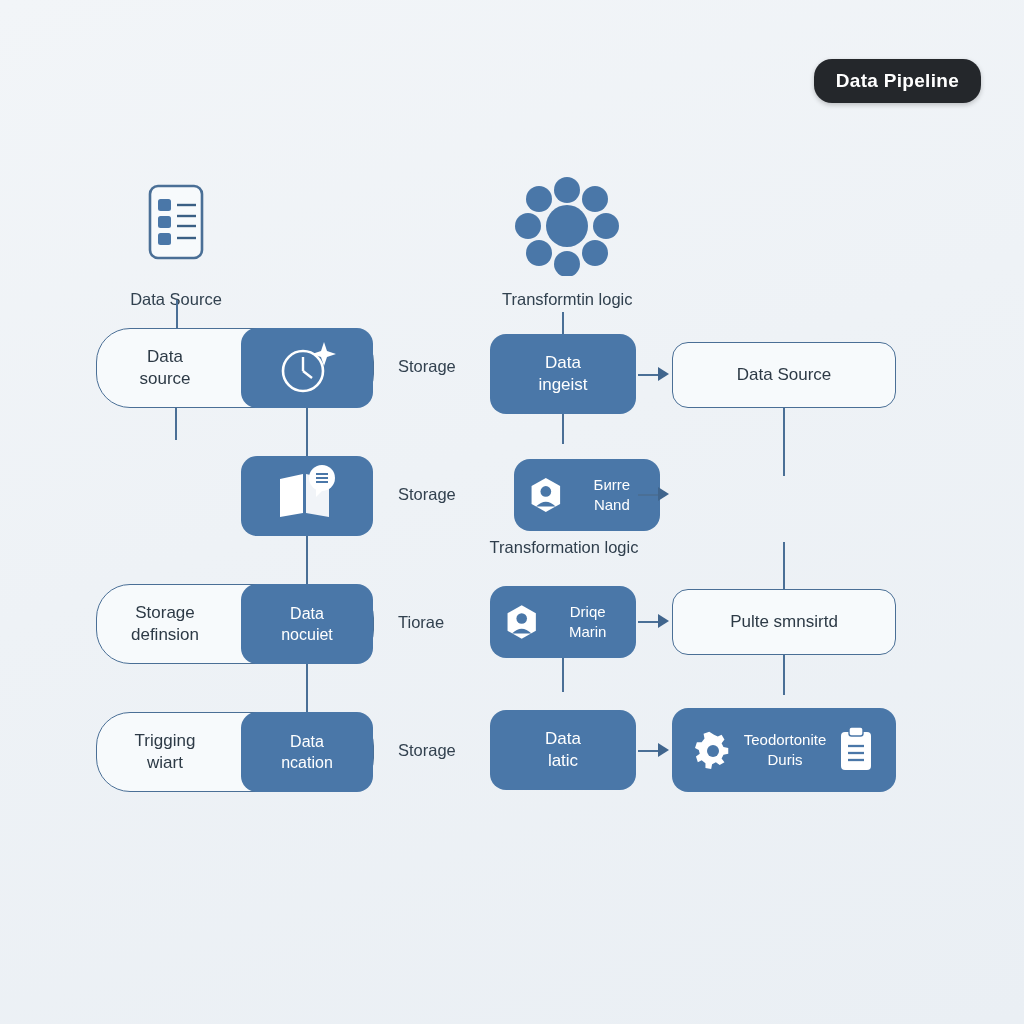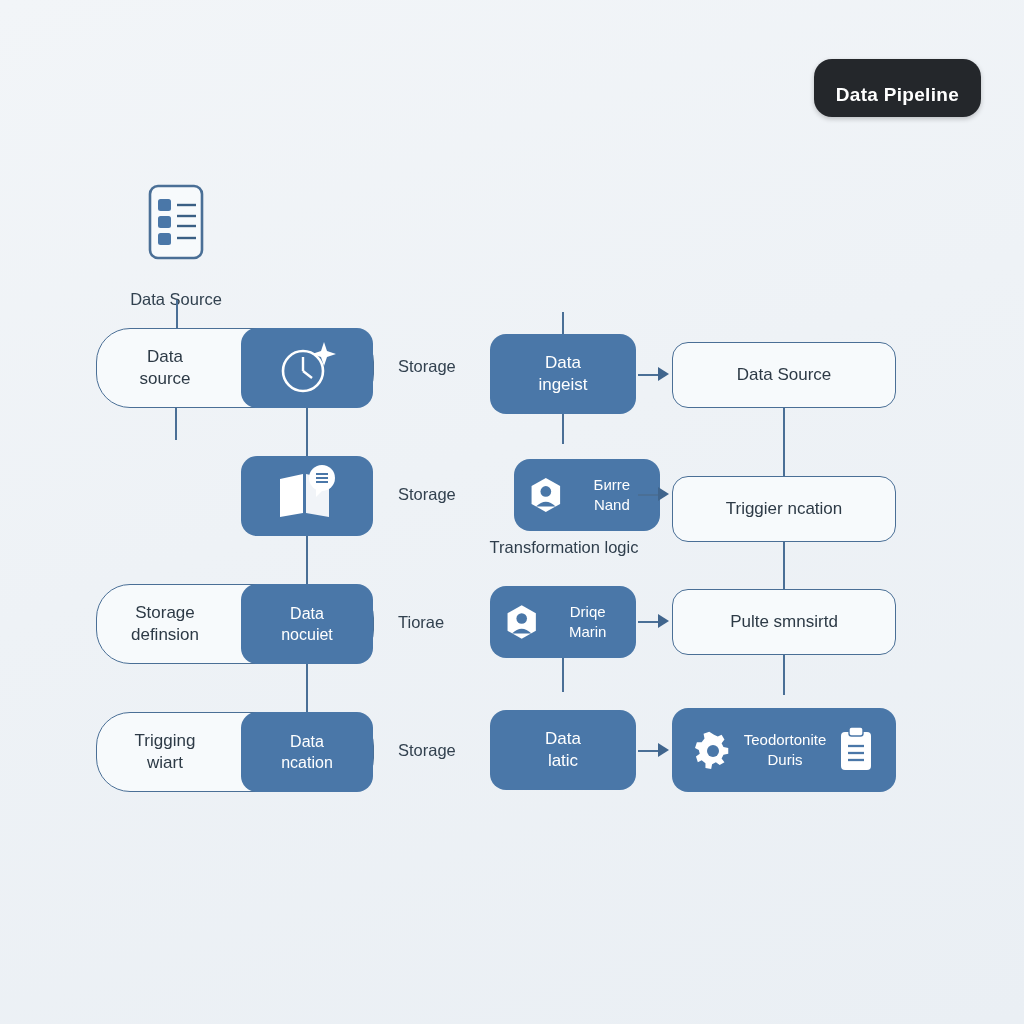--- a/index.html
+++ b/index.html
@@ -19,21 +19,21 @@
   }
 
   
   #badge {
     position: absolute;
     right: 43px;
     top: 59px;
     background: #24272b;
     color: #ffffff;
     border-radius: 18px;
-    padding: 25px 22px 11px 22px;
+    padding: 11px 22px 11px 22px;
     font-size: 19px;
     font-weight: bold;
     letter-spacing: 0.3px;
     box-shadow: 0 2px 5px rgba(0,0,0,0.22);
     white-space: nowrap;
   }
 
   
   .node {
     position: absolute;
@@ -133,20 +133,34 @@
       <rect x="32" y="40" width="13" height="12" rx="2.5" fill="#4a77a8"></rect>
       <rect x="32" y="57" width="13" height="12" rx="2.5" fill="#4a77a8"></rect>
       <line x1="51" y1="29" x2="70" y2="29" stroke="#3a5f84" stroke-width="2.4"></line>
       <line x1="51" y1="40" x2="70" y2="40" stroke="#3a5f84" stroke-width="2.4"></line>
       <line x1="51" y1="50" x2="70" y2="50" stroke="#3a5f84" stroke-width="2.4"></line>
       <line x1="51" y1="62" x2="70" y2="62" stroke="#3a5f84" stroke-width="2.4"></line>
     </svg>
     <div class="icon-caption">Data Source</div>
   </div>
 
+  <div class="icon-block" style="left:502px; top:176px;">
+    <svg width="130" height="100" viewBox="0 0 130 100">
+      <circle cx="65" cy="50" r="21" fill="#4a77a8"></circle>
+      <circle cx="65" cy="14" r="13" fill="#4a77a8"></circle>
+      <circle cx="65" cy="88" r="13" fill="#4a77a8"></circle>
+      <circle cx="26" cy="50" r="13" fill="#4a77a8"></circle>
+      <circle cx="104" cy="50" r="13" fill="#4a77a8"></circle>
+      <circle cx="37" cy="23" r="13" fill="#4a77a8"></circle>
+      <circle cx="93" cy="23" r="13" fill="#4a77a8"></circle>
+      <circle cx="37" cy="77" r="13" fill="#4a77a8"></circle>
+      <circle cx="93" cy="77" r="13" fill="#4a77a8"></circle>
+    </svg>
+    <div class="icon-caption">Transformtin logic</div>
+  </div>
 
   <div class="conn v-line" style="left:176px; top:300px; height:28px;"></div>
 
   <div class="node outline pill-left two-line" style="left:96px; top:328px; width:278px; height:80px; font-size:17px; padding-right:140px;">
     <span>
       <span>Data</span>
       <span>source</span>
     </span>
   </div>
   <div class="node filled rrect" style="left:241px; top:328px; width:132px; height:80px;">
@@ -257,23 +271,20 @@
     </span>
   </div>
   <div class="conn h-line" style="left:638px; top:750px; width:26px;"></div>
   <div class="arrow-right" style="left:658px; top:743px;"></div>
 
   <div class="node outline rrect" style="left:672px; top:342px; width:224px; height:66px; font-size:17px;">
     <span>Data Source</span>
   </div>
   <div class="conn v-line" style="left:783px; top:408px; height:68px;"></div>
 
-  <div class="node outline rrect" style="left:672px; top:476px; width:224px; height:66px; font-size:17px;">
-    <span>Triggier ncation</span>
-  </div>
   <div class="conn v-line" style="left:783px; top:542px; height:47px;"></div>
 
   <div class="node outline rrect" style="left:672px; top:589px; width:224px; height:66px; font-size:17px;">
     <span>Pulte smnsirtd</span>
   </div>
   <div class="conn v-line" style="left:783px; top:655px; height:40px;"></div>
   <div class="arrow-down" style="left:777px; top:691px;"></div>
 
   <div class="node filled rrect" style="left:672px; top:708px; width:224px; height:84px; font-size:15px;">
     <div class="inline-row" style="gap:10px;padding-left:16px;">

